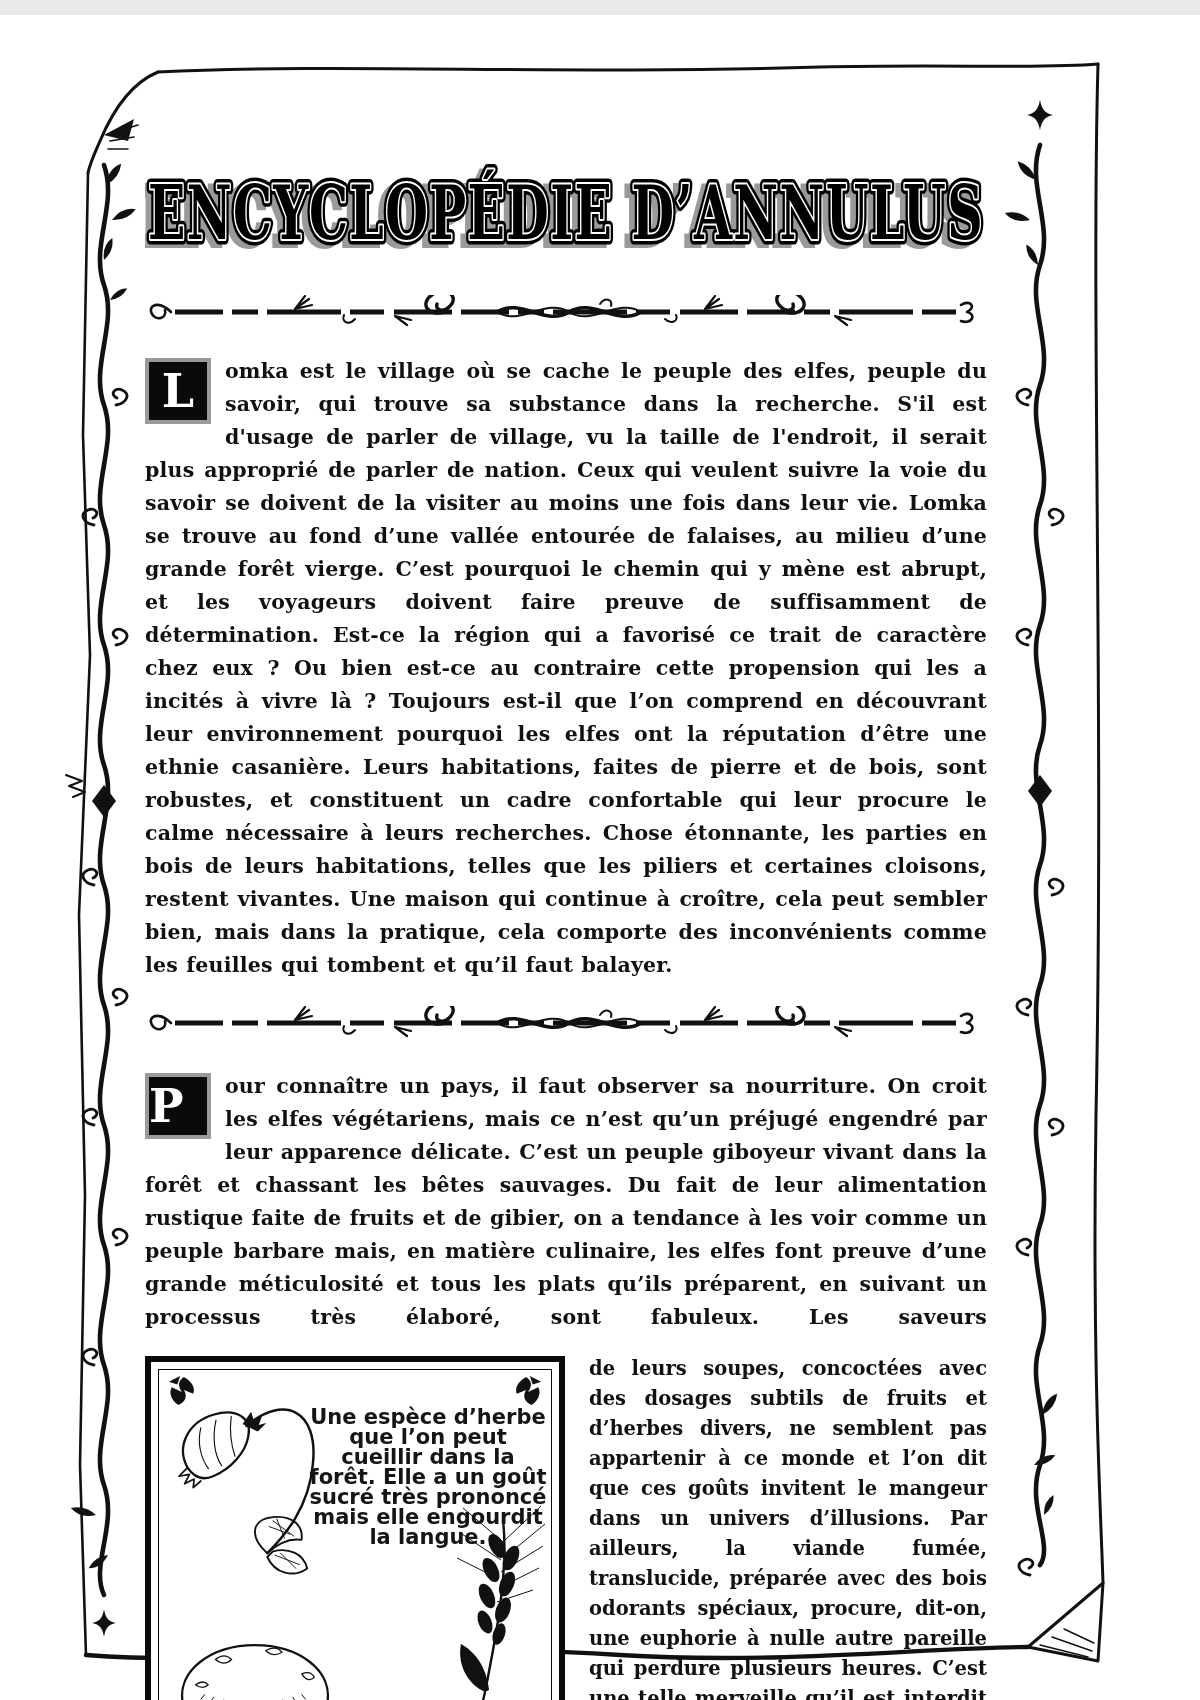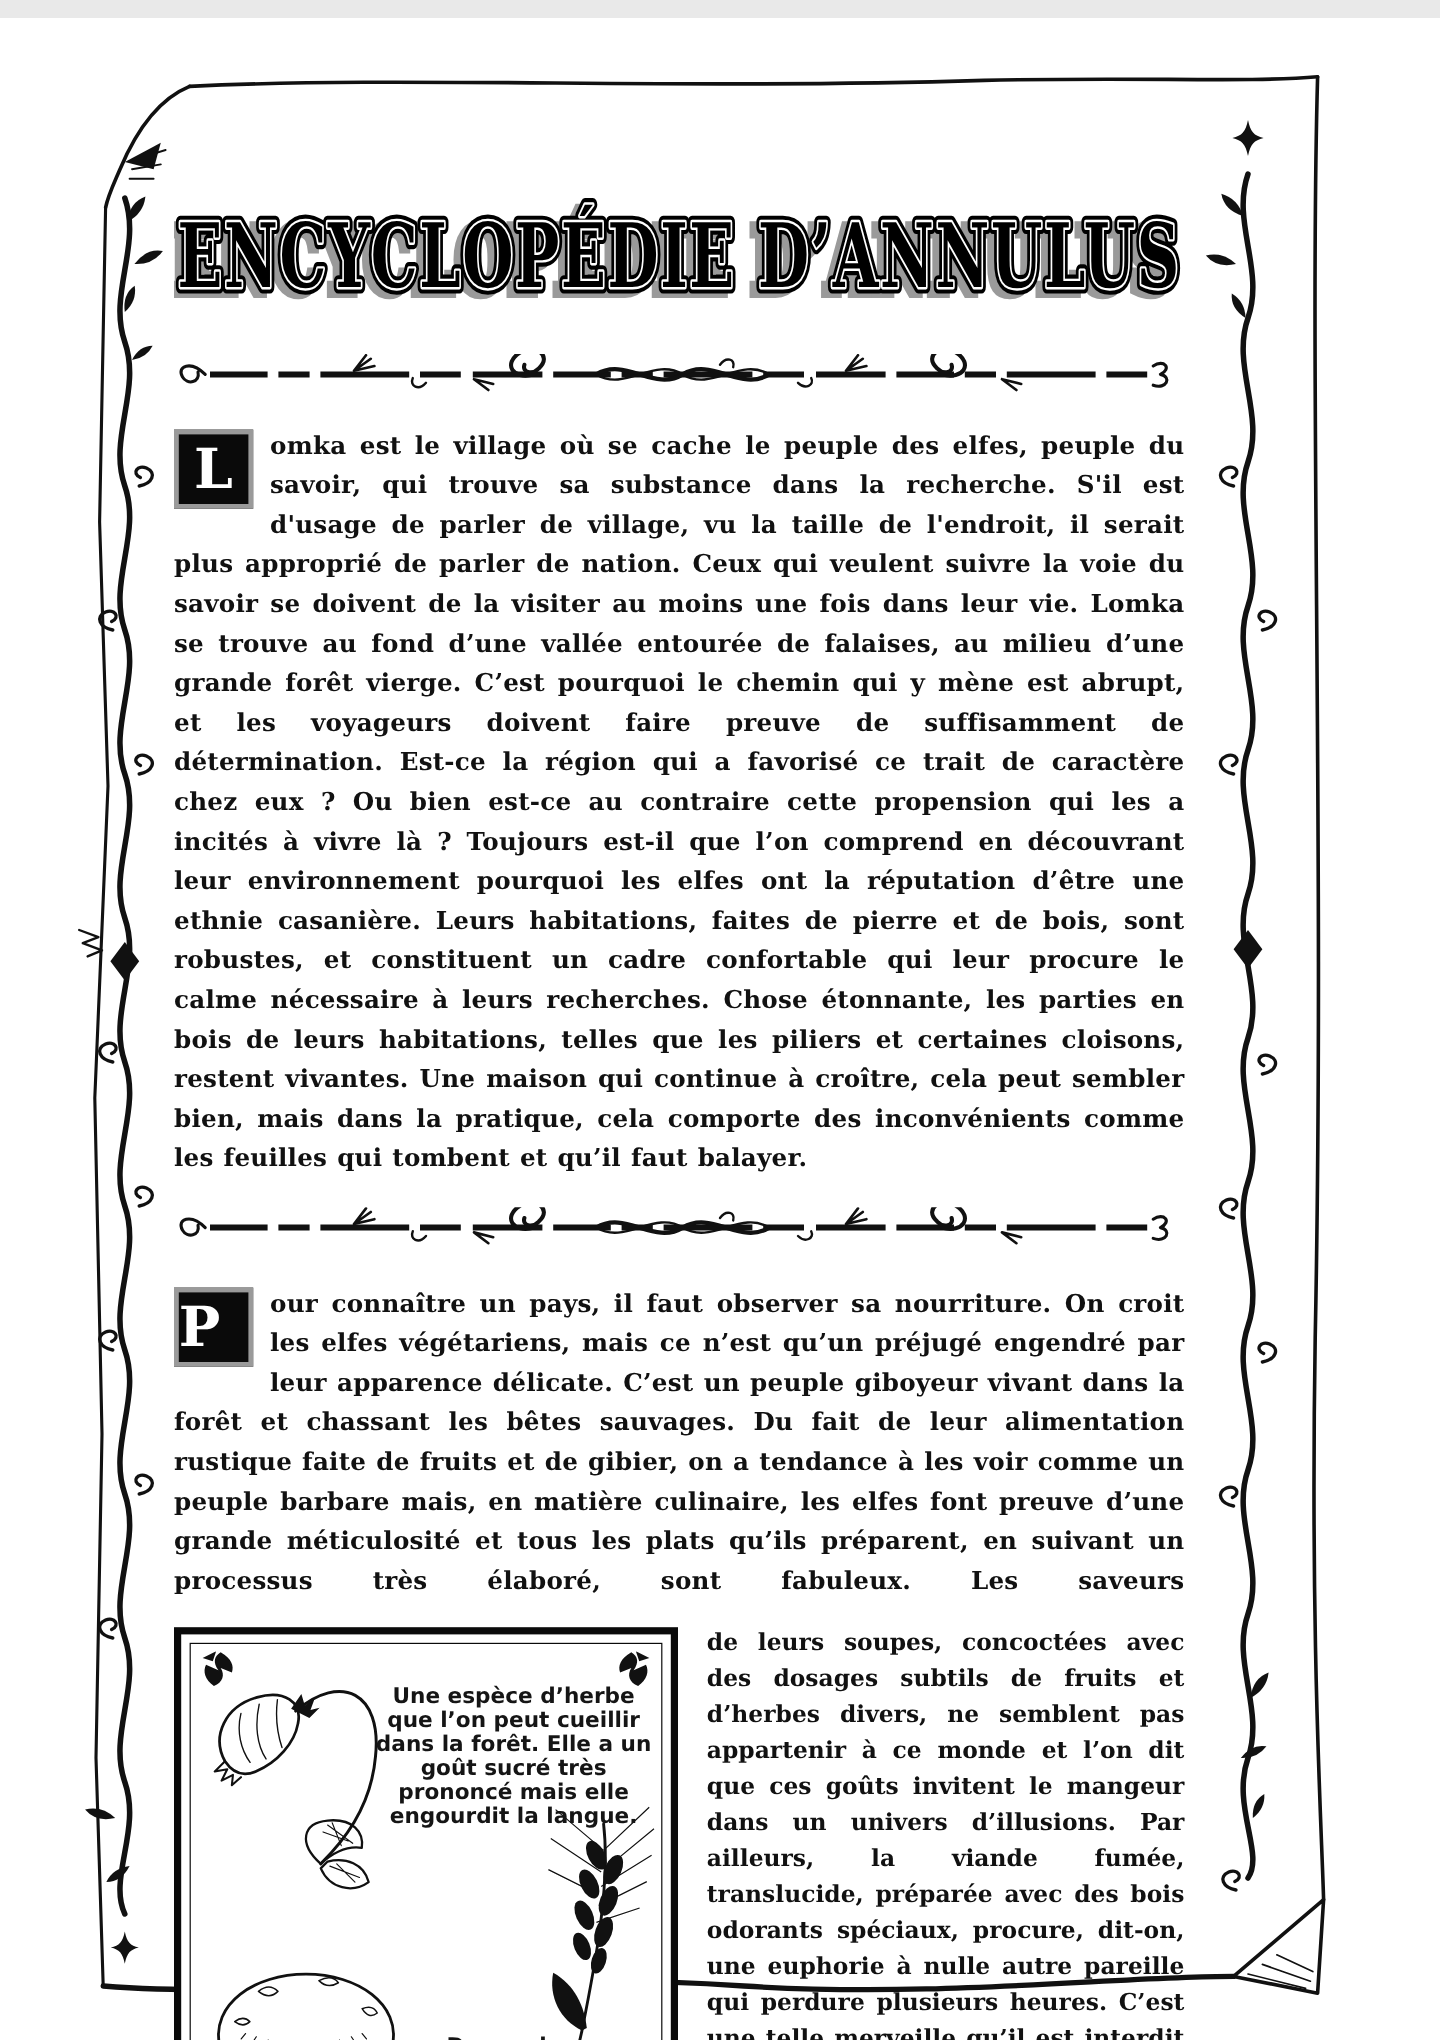--- a/index.html
+++ b/index.html
@@ -79,21 +79,21 @@
     background:#fff;
   }
   .corner{position:absolute;width:30px;height:30px;}
   .c-tl{left:16px;top:14px;}
   .c-tr{right:16px;top:14px;transform:scale(-1,1);}
 
   .caption{
     position:absolute;
     font-family:"DejaVu Sans", sans-serif;
     font-weight:600;
-    font-size:18px;
+    font-size:21px;
     line-height:20px;
     text-align:center;
     color:#151515;
   }
   .cap-herb{left:158px;top:24px;width:238px;}
   .cap-cereal{left:6px;top:212px;width:282px;}
   .cap-mushroom{left:178px;top:316px;width:222px;}
 
   .illu{position:absolute;}
   .illu-flower{left:8px;top:14px;width:190px;height:210px;}

